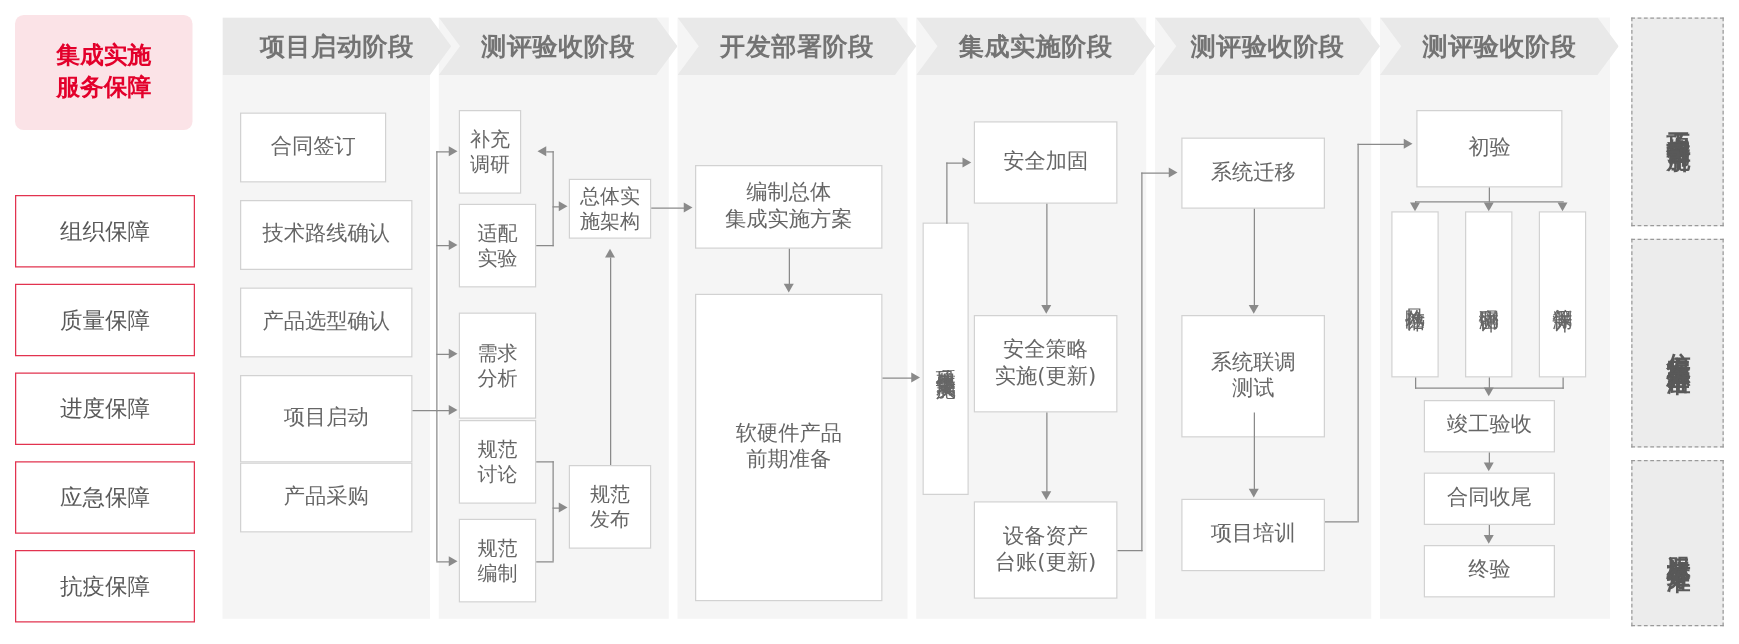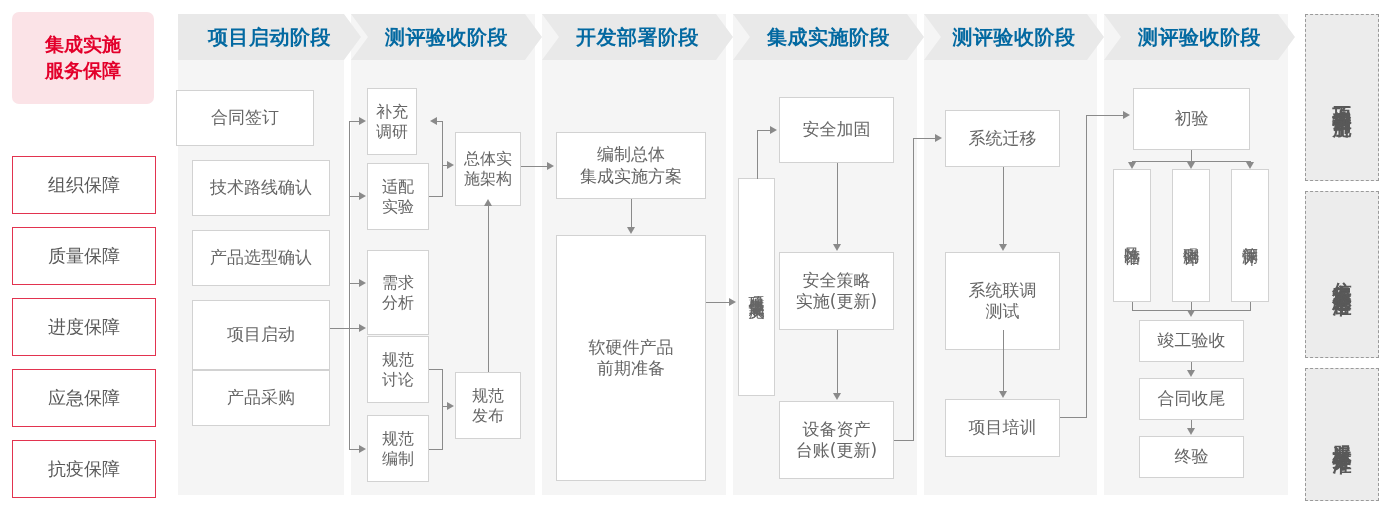--- a/index.html
+++ b/index.html
@@ -9,21 +9,21 @@
   
   .side-head{position:absolute;left:12px;top:12px;width:142px;height:92px;
     background:#fbe3e7;border-radius:7px;display:flex;align-items:center;justify-content:center;
     color:#e3002b;font-weight:bold;font-size:19px;line-height:1.35;text-align:center;}
   .side-item{position:absolute;left:12px;width:142px;height:56px;background:#ffffff;
     border:1.4px solid #e2334f;display:flex;align-items:center;justify-content:center;
     color:#595959;font-size:18px;}
 
   
   .col-body{position:absolute;background:#f5f5f5;}
-  .col-head{position:absolute;height:46px;background:#e9e9e9;color:#0369a1;
+  .col-head{position:absolute;height:46px;background:#e9e9e9;color:#737373;
     font-weight:bold;font-size:20px;display:flex;align-items:center;justify-content:center;
     letter-spacing:.5px;}
   .col-head.chev{clip-path:polygon(0 0, calc(100% - 17px) 0, 100% 50%, calc(100% - 17px) 100%, 0 100%);}
   .col-head.chev-both{clip-path:polygon(0 0, calc(100% - 17px) 0, 100% 50%, calc(100% - 17px) 100%, 0 100%, 17px 50%);}
 
   
   .node{position:absolute;background:#ffffff;border:1px solid #d2d2d2;
     display:flex;align-items:center;justify-content:center;text-align:center;
     color:#666666;font-size:17px;line-height:1.25;box-sizing:border-box;}
   .node.sm{font-size:16px;}
@@ -89,21 +89,21 @@
   <div class="col-head chev-both" style="left:733px;top:14px;width:191px">
       <span>集成实施阶段</span>
     </div>
   <div class="col-head chev-both" style="left:924px;top:14px;width:180px">
       <span>测评验收阶段</span>
     </div>
   <div class="col-head chev-both" style="left:1104px;top:14px;width:191px">
       <span>测评验收阶段</span>
     </div>
 
-  <div class="node" style="left:176px;top:90px;width:138px;height:56px">
+  <div class="node" style="left:192px;top:90px;width:117px;height:56px">
       <span>合同签订</span>
     </div>
   <div class="node" style="left:192px;top:160px;width:138px;height:56px">
       <span>技术路线确认</span>
     </div>
   <div class="node" style="left:192px;top:230px;width:138px;height:56px">
       <span>产品选型确认</span>
     </div>
   <div class="node" style="left:192px;top:300px;width:138px;height:70px">
       <span>项目启动</span>
@@ -120,21 +120,21 @@
     </div>
   <div class="node sm" style="left:367px;top:250px;width:62px;height:85px">
       <span>需求<br>分析</span>
     </div>
   <div class="node sm" style="left:367px;top:336px;width:62px;height:67px">
       <span>规范<br>讨论</span>
     </div>
   <div class="node sm" style="left:367px;top:415px;width:62px;height:67px">
       <span>规范<br>编制</span>
     </div>
-  <div class="node sm" style="left:455px;top:132px;width:66px;height:74px">
+  <div class="node sm" style="left:455px;top:143px;width:66px;height:48px">
       <span>总体实<br>施架构</span>
     </div>
   <div class="node sm" style="left:455px;top:372px;width:66px;height:67px">
       <span>规范<br>发布</span>
     </div>
 
   <div class="node" style="left:556px;top:132px;width:150px;height:67px">
       <span>编制总体<br>集成实施方案</span>
     </div>
   <div class="node" style="left:556px;top:235px;width:150px;height:246px">

